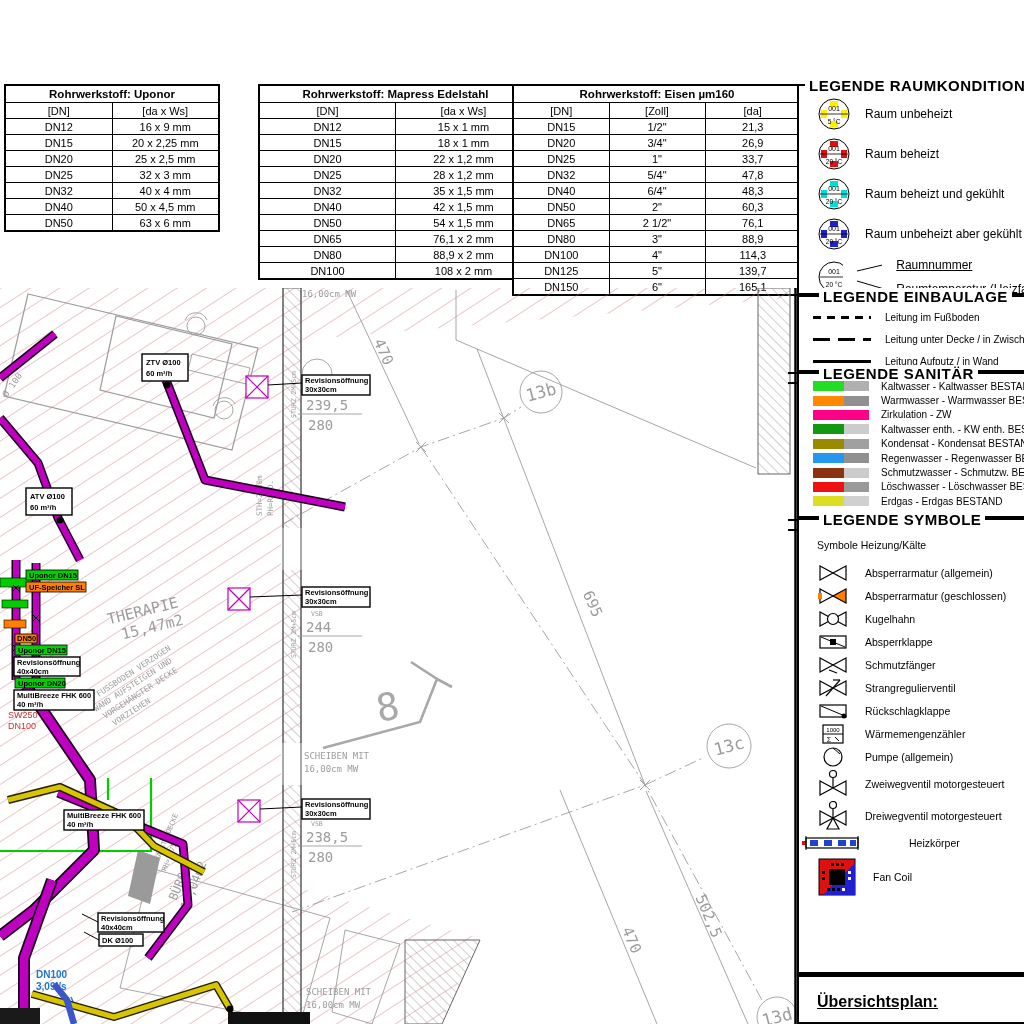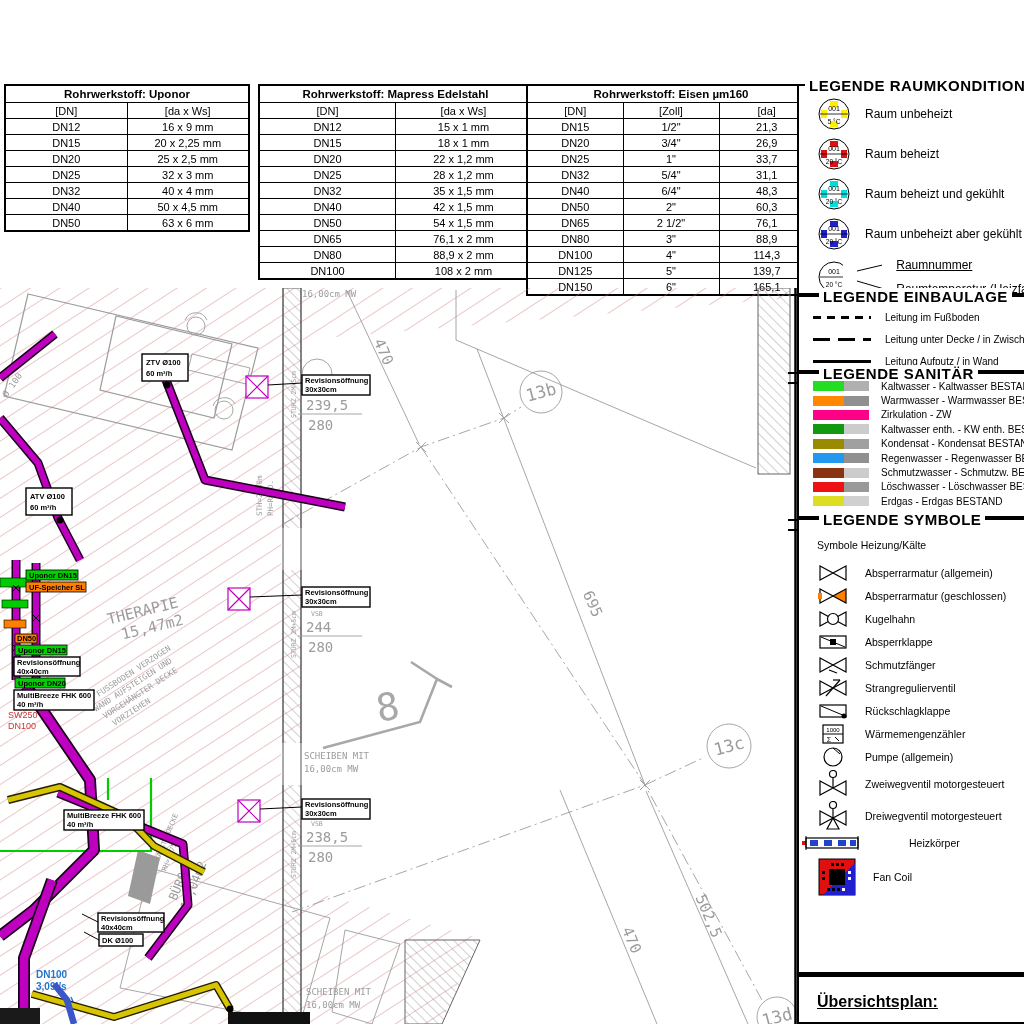--- a/index.html
+++ b/index.html
@@ -55,21 +55,21 @@
   .pipeB{stroke:var(--pipe_blue,#3a56c8);stroke-width:6.5;fill:none;stroke-linejoin:round;}
   .pipeG{stroke:var(--pipe_green,#00cc00);stroke-width:2.2;fill:none;}
   .revsym{stroke:var(--pipe_magenta,#c000c0);stroke-width:1.2;fill:#fff;}
   .icon-stroke{stroke:#000;stroke-width:1.2;fill:none;}
 </style>
 </head>
 <body>
 
 <div id="sheet">
 
-  <table class="mat-table" style="left:4px;top:84px;width:246px;">
+  <table class="mat-table" style="left:4px;top:84px;width:216px;">
     <tbody>
         <tr>
           <th class="ttl" colspan="2">Rohrwerkstoff: Uponor</th>
         </tr>
     <tr>
       <th style="width:66px">[DN]</th>
       <th>[da x Ws]</th>
     </tr>
     </tbody>
       <tbody>
@@ -151,21 +151,21 @@
           <td>DN80</td>
           <td>88,9 x 2 mm</td>
         </tr>
         <tr>
           <td>DN100</td>
           <td>108 x 2 mm</td>
         </tr>
       </tbody>
   </table>
 
-  <table class="mat-table" style="left:526px;top:84px;width:290px;">
+  <table class="mat-table" style="left:512px;top:84px;width:290px;">
     <tbody>
         <tr>
           <th class="ttl" colspan="3">Rohrwerkstoff: Eisen µm160</th>
         </tr>
     <tr>
       <th>[DN]</th>
       <th>[Zoll]</th>
       <th>[da]</th>
     </tr>
     </tbody>
@@ -181,21 +181,21 @@
           <td>26,9</td>
         </tr>
         <tr>
           <td>DN25</td>
           <td>1"</td>
           <td>33,7</td>
         </tr>
         <tr>
           <td>DN32</td>
           <td>5/4"</td>
-          <td>31,1</td>
+          <td>47,8</td>
         </tr>
         <tr>
           <td>DN40</td>
           <td>6/4"</td>
           <td>48,3</td>
         </tr>
         <tr>
           <td>DN50</td>
           <td>2"</td>
           <td>60,3</td>

